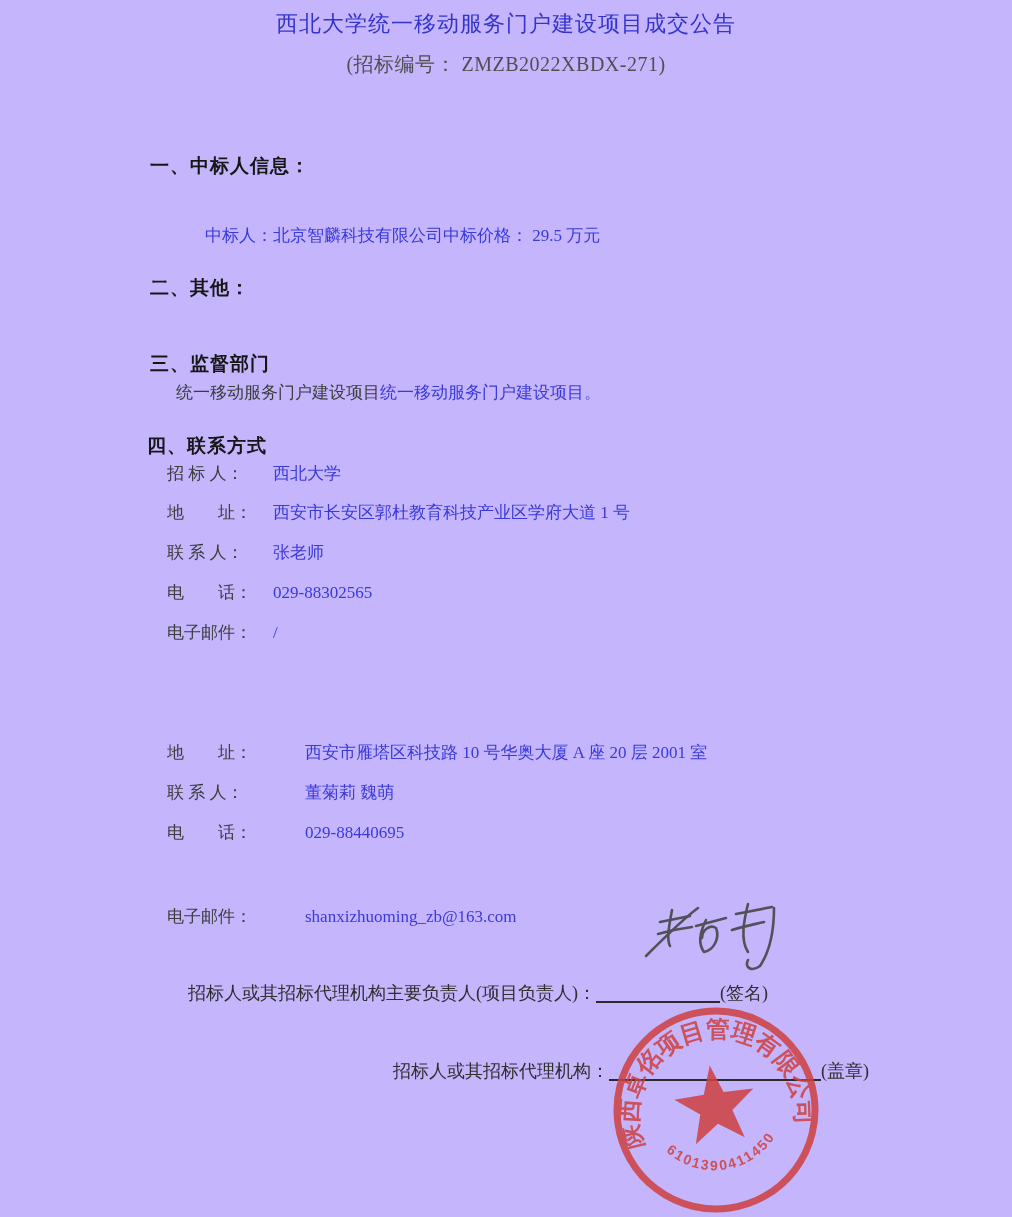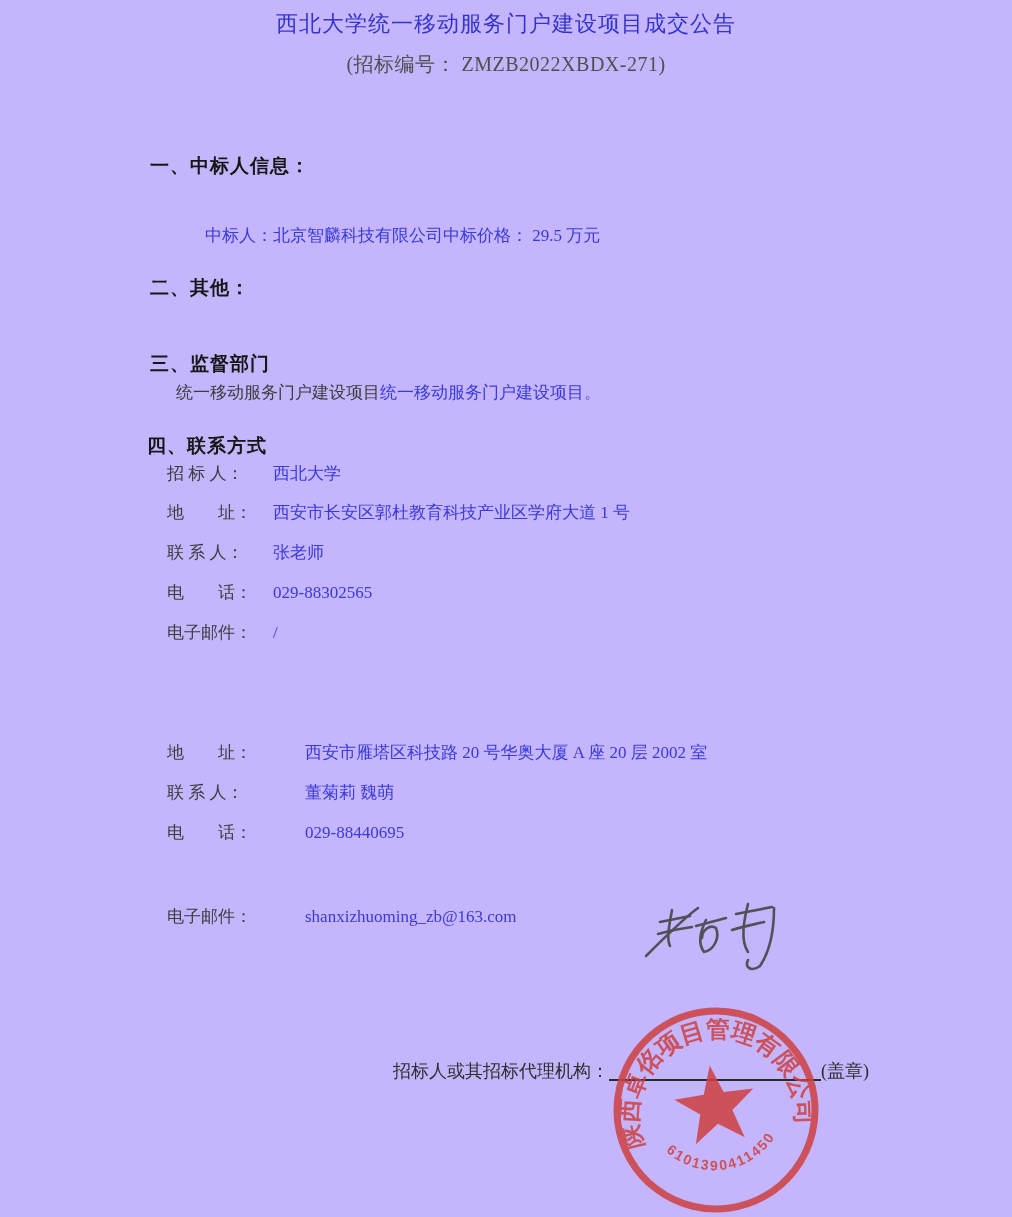--- a/index.html
+++ b/index.html
@@ -76,21 +76,21 @@
     <span class="lbl lbl-w1">联 系 人：</span><span class="val">张老师</span>
   </div>
   <div class="abs row" style="left:167px;top:581px;">
     <span class="lbl lbl-w1">电　　话：</span><span class="val">029-88302565</span>
   </div>
   <div class="abs row" style="left:167px;top:621px;">
     <span class="lbl lbl-w1">电子邮件：</span><span class="val">/</span>
   </div>
 
   <div class="abs row" style="left:167px;top:741px;">
-    <span class="lbl lbl-w2">地　　址：</span><span class="val">西安市雁塔区科技路 20 号华奥大厦 A 座 20 层 2002 室</span>
+    <span class="lbl lbl-w2">地　　址：</span><span class="val">西安市雁塔区科技路 10 号华奥大厦 A 座 20 层 2001 室</span>
   </div>
   <div class="abs row" style="left:167px;top:781px;">
     <span class="lbl lbl-w2">联 系 人：</span><span class="val">董菊莉 魏萌</span>
   </div>
   <div class="abs row" style="left:167px;top:821px;">
     <span class="lbl lbl-w2">电　　话：</span><span class="val">029-88440695</span>
   </div>
   <div class="abs row" style="left:167px;top:861px;margin-top:44px;">
     <span class="lbl lbl-w2">电子邮件：</span><span class="val">shanxizhuoming_zb@163.com</span>
   </div>
@@ -103,20 +103,23 @@
       <path d="M26,34 C40,30 52,28 60,27"></path>
       <path d="M74,20 C68,32 66,44 72,52 C82,50 88,38 84,28 C78,24 70,30 70,38"></path>
       <path d="M64,26 L94,18"></path>
       <path d="M104,14 L140,7"></path>
       <path d="M116,4 C112,20 108,40 116,52"></path>
       <path d="M100,30 C112,26 124,24 132,22"></path>
       <path d="M142,8 C142,26 140,48 128,66 C120,72 112,68 116,60"></path>
     </g>
   </svg>
 
+  <div class="abs signoff" style="left:188px;top:981px;">
+    <span>招标人或其招标代理机构主要负责人(项目负责人)：</span><span class="blank blank1"></span><span>(签名)</span>
+  </div>
   <div class="abs signoff" style="left:393px;top:1059px;">
     <span>招标人或其招标代理机构：</span><span class="blank blank2"></span><span>(盖章)</span>
   </div>
 
   <svg class="seal-svg" viewBox="0 0 220 220" aria-label="company seal">
     <g transform="rotate(-8 110 110)">
       <circle cx="110" cy="110" r="99" fill="none" stroke="#cf4343" stroke-width="7"></circle>
       <path id="sealTopArc" d="M 40 153 A 79 79 0 1 1 180 153" fill="none"></path>
       <path id="sealBottomArc" d="M 46 130 A 71 71 0 0 0 174 130" fill="none"></path>
       <text class="seal-text" font-size="24" fill="#cf4343">

